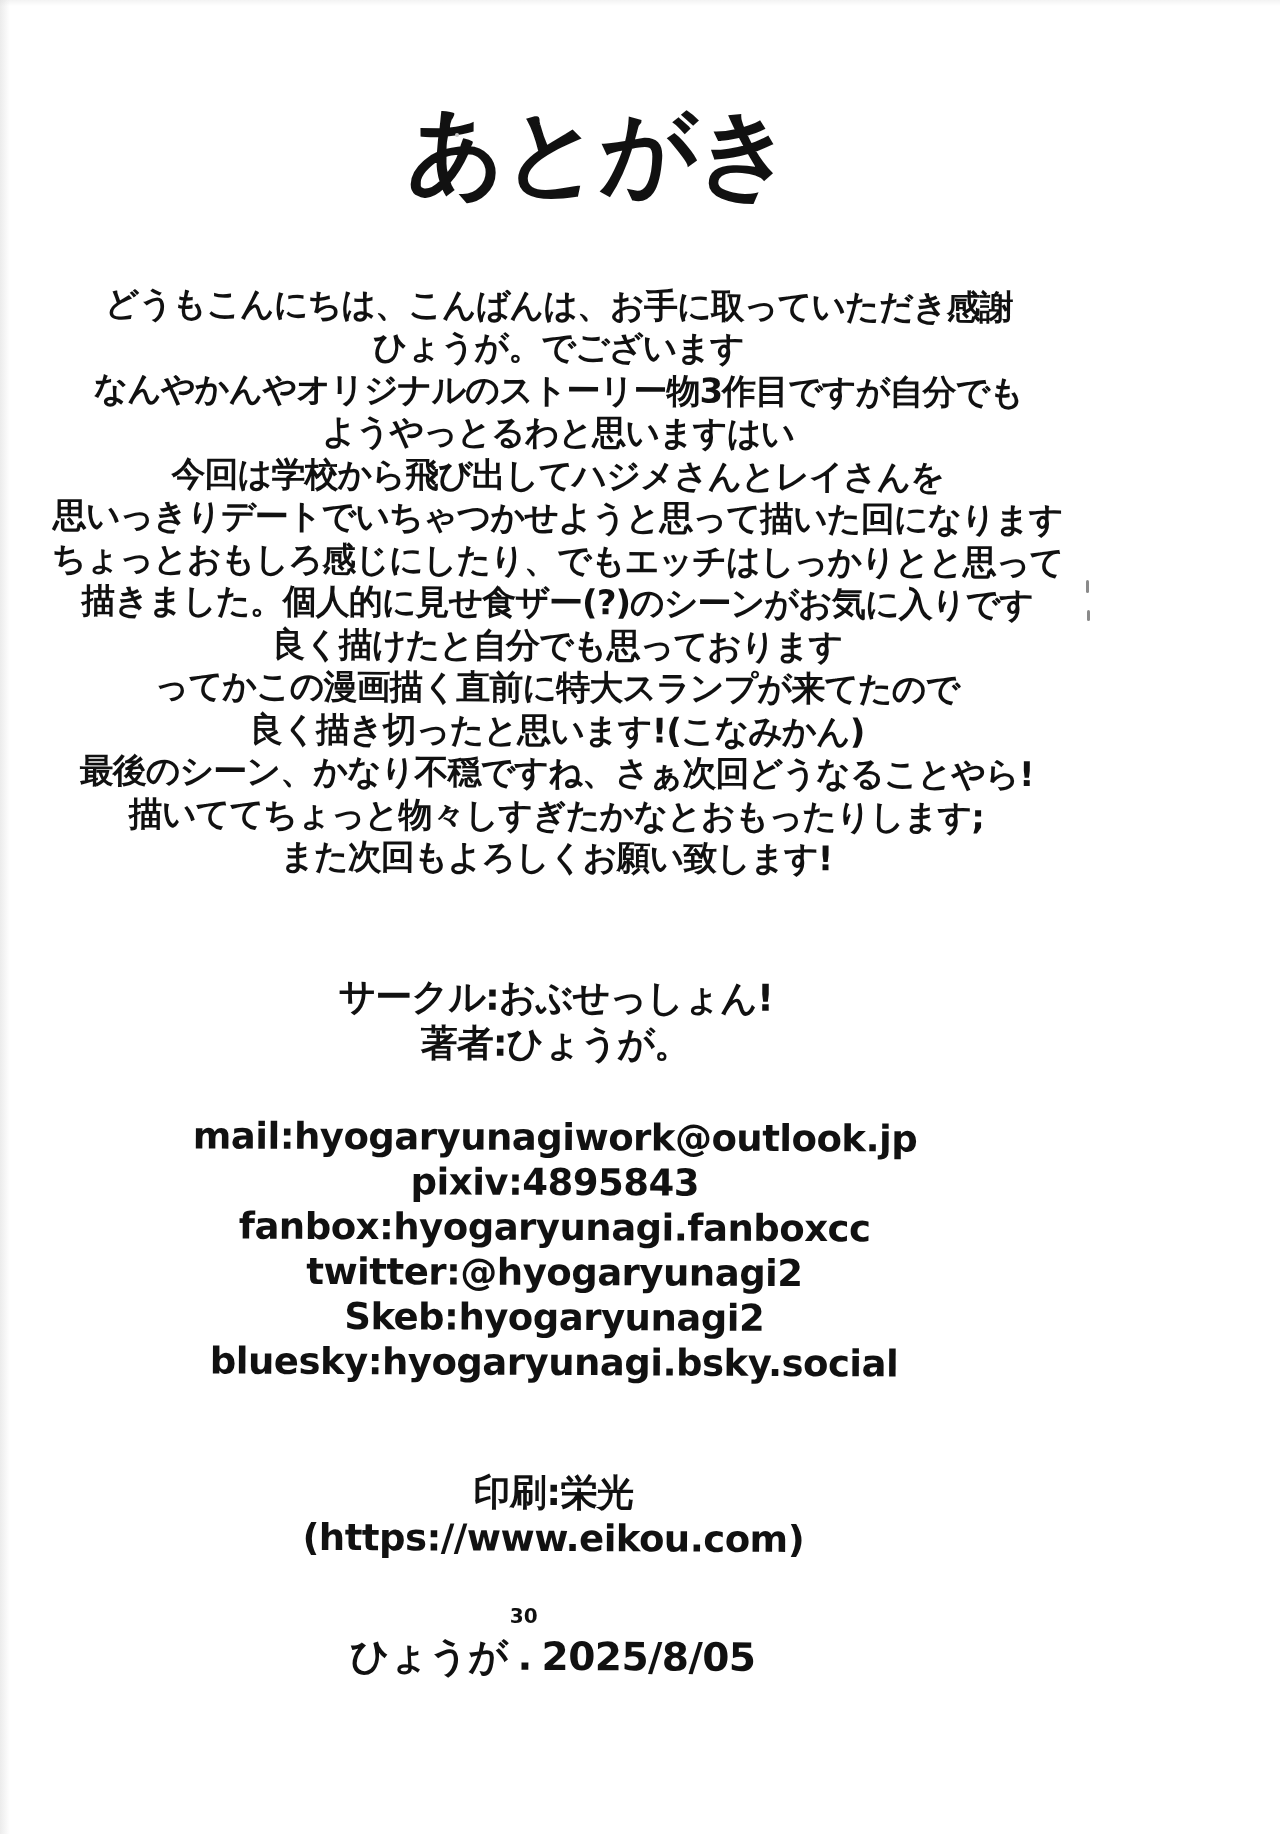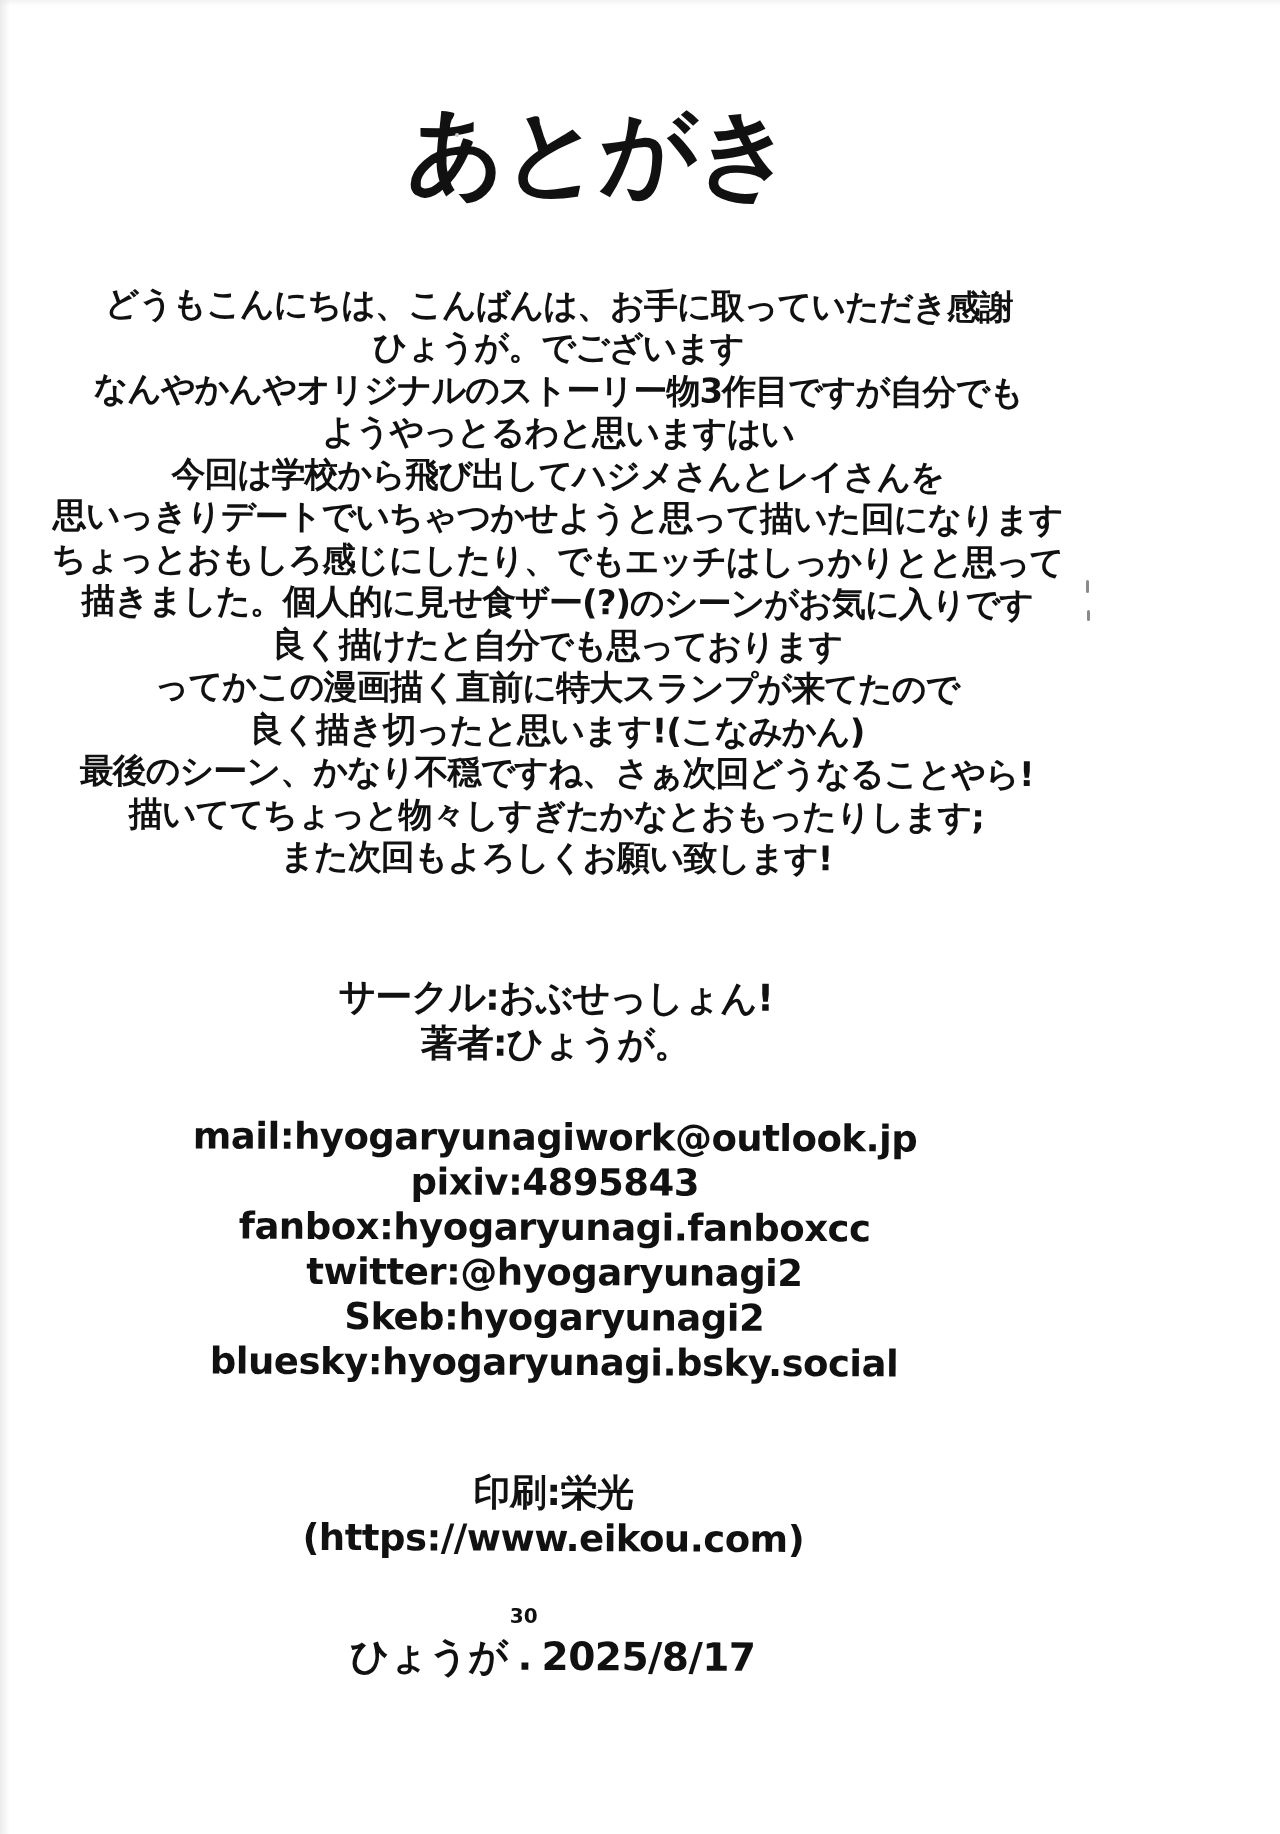--- a/index.html
+++ b/index.html
@@ -158,20 +158,20 @@
     <div>Skeb:hyogaryunagi2</div>
     <div>bluesky:hyogaryunagi.bsky.social</div>
   </div>
 
   <div class="printing">
     <div>印刷:栄光</div>
     <div>(https://www.eikou.com)</div>
   </div>
 
   <div class="publication">
-    <span>ひょうが</span><span class="pub-colon-stack"><span class="pub-page-mark">30</span><span class="pub-dot">.</span></span><span>2025/8/17</span>
+    <span>ひょうが</span><span class="pub-colon-stack"><span class="pub-page-mark">30</span><span class="pub-dot">.</span></span><span>2025/8/05</span>
   </div>
 
 </div>
 
 <div class="artifact-dash a1"></div>
 <div class="artifact-dash a2"></div>
 <div class="artifact-speck"></div>
 
 </body></html>

